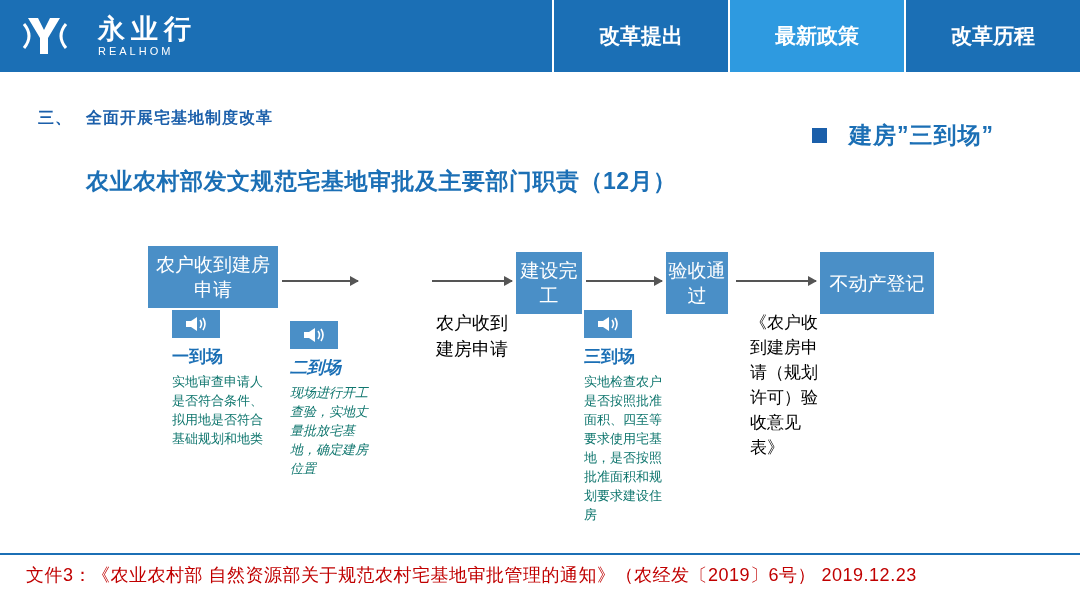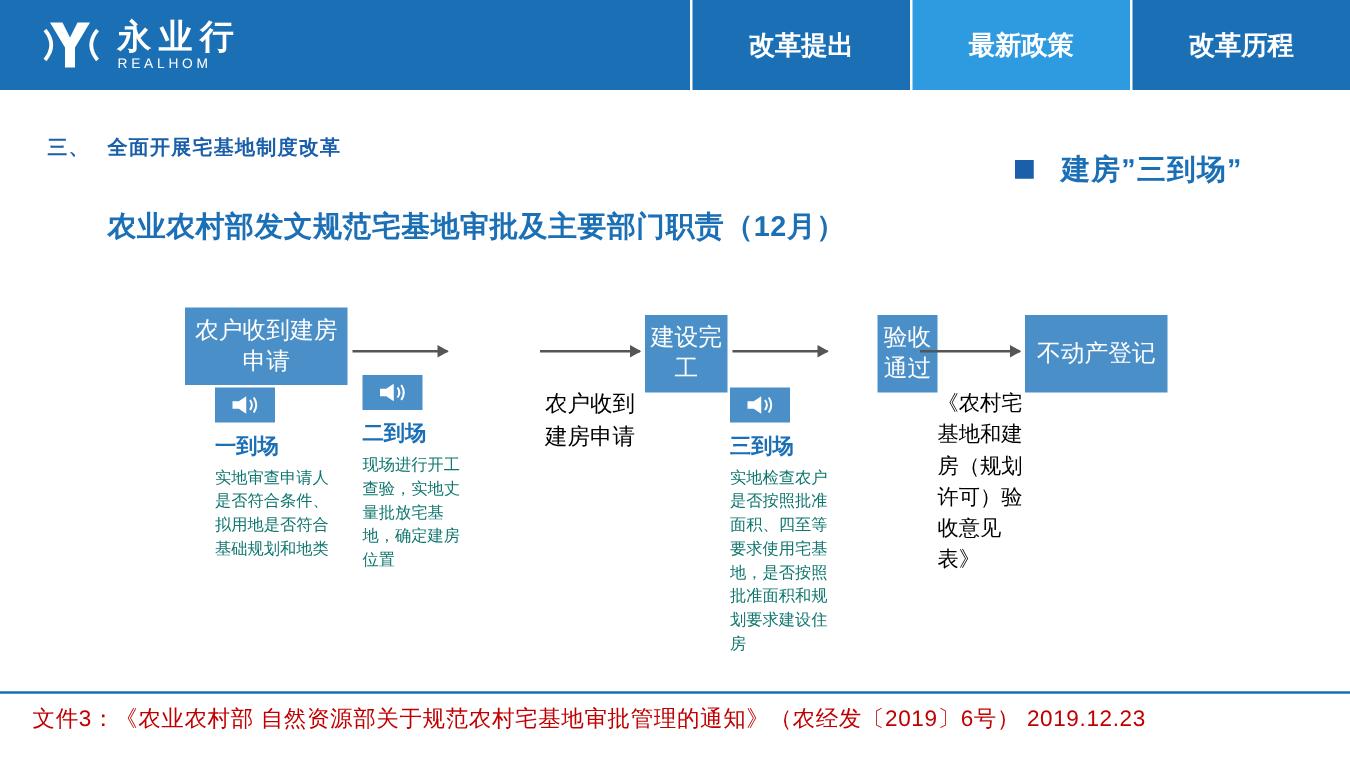--- a/index.html
+++ b/index.html
@@ -22,22 +22,23 @@
     width: 1080px;
     height: 72px;
     background: #1b6fb5;
     display: flex;
     align-items: stretch;
   }
   .logo-block {
     width: 420px;
     display: flex;
     align-items: center;
-    padding-left: 32px;
+    padding-left: 20px;
     box-sizing: border-box;
+    gap: 16px;
   }
   .logo-mark {
     width: 52px;
     height: 52px;
     position: relative;
     flex: 0 0 auto;
   }
   .logo-mark svg { display:block; }
   .logo-text {
     margin-left: 10px;
@@ -250,39 +251,39 @@
 
 <div class="flow">
   <div class="node" style="left:148px; top:2px; width:130px; height:62px;">农户收到建房申请</div>
   <div class="arrow" style="left:282px; width:76px;"></div>
 
   <div class="arrow" style="left:432px; width:80px;"></div>
 
   <div class="node" style="left:516px; top:8px; width:66px; height:62px;">建设完工</div>
   <div class="arrow" style="left:586px; width:76px;"></div>
 
-  <div class="node" style="left:666px; top:8px; width:48px; height:62px;margin-left:36px;">验收通过</div>
+  <div class="node" style="left:666px; top:8px; width:62px; height:62px;">验收通过</div>
   <div class="arrow" style="left:736px; width:80px;"></div>
 
   <div class="node" style="left:820px; top:8px; width:114px; height:62px;">不动产登记</div>
 </div>
 
 <div class="col" style="left:172px; top:310px; width:96px;">
   <div class="spk">
     <svg width="26" height="18" viewBox="0 0 26 18">
       <path d="M3 6 L8 6 L14 2 L14 16 L8 12 L3 12 Z" fill="#ffffff"></path>
       <path d="M17 5 Q20 9 17 13" stroke="#ffffff" stroke-width="1.6" fill="none"></path>
       <path d="M20 3 Q24 9 20 15" stroke="#ffffff" stroke-width="1.6" fill="none"></path>
     </svg>
   </div>
   <div class="col-head">一到场</div>
   <div class="col-body">实地审查申请人是否符合条件、拟用地是否符合基础规划和地类</div>
 </div>
 
-<div class="col" style="left:290px; top:300px; width:80px;">
+<div class="col" style="left:290px; top:321px; width:80px;font-style:italic;">
   <div class="spk">
     <svg width="26" height="18" viewBox="0 0 26 18">
       <path d="M3 6 L8 6 L14 2 L14 16 L8 12 L3 12 Z" fill="#ffffff"></path>
       <path d="M17 5 Q20 9 17 13" stroke="#ffffff" stroke-width="1.6" fill="none"></path>
       <path d="M20 3 Q24 9 20 15" stroke="#ffffff" stroke-width="1.6" fill="none"></path>
     </svg>
   </div>
   <div class="col-head">二到场</div>
   <div class="col-body">现场进行开工查验，实地丈量批放宅基地，确定建房位置</div>
 </div>
@@ -294,16 +295,16 @@
     <svg width="26" height="18" viewBox="0 0 26 18">
       <path d="M3 6 L8 6 L14 2 L14 16 L8 12 L3 12 Z" fill="#ffffff"></path>
       <path d="M17 5 Q20 9 17 13" stroke="#ffffff" stroke-width="1.6" fill="none"></path>
       <path d="M20 3 Q24 9 20 15" stroke="#ffffff" stroke-width="1.6" fill="none"></path>
     </svg>
   </div>
   <div class="col-head">三到场</div>
   <div class="col-body">实地检查农户是否按照批准面积、四至等要求使用宅基地，是否按照批准面积和规划要求建设住房</div>
 </div>
 
-<div class="col col-plain2" style="left:750px; top:310px; width:84px;">《农村宅基地和建房（规划许可）验收意见表》</div>
+<div class="col col-plain2" style="left:750px; top:310px; width:84px;">《农户收到建房申请（规划许可）验收意见表》</div>
 
 <div class="footer-rule"></div>
 <div class="footer-text">文件3：《农业农村部 自然资源部关于规范农村宅基地审批管理的通知》（农经发〔2019〕6号） 2019.12.23</div>
 
 </body></html>

